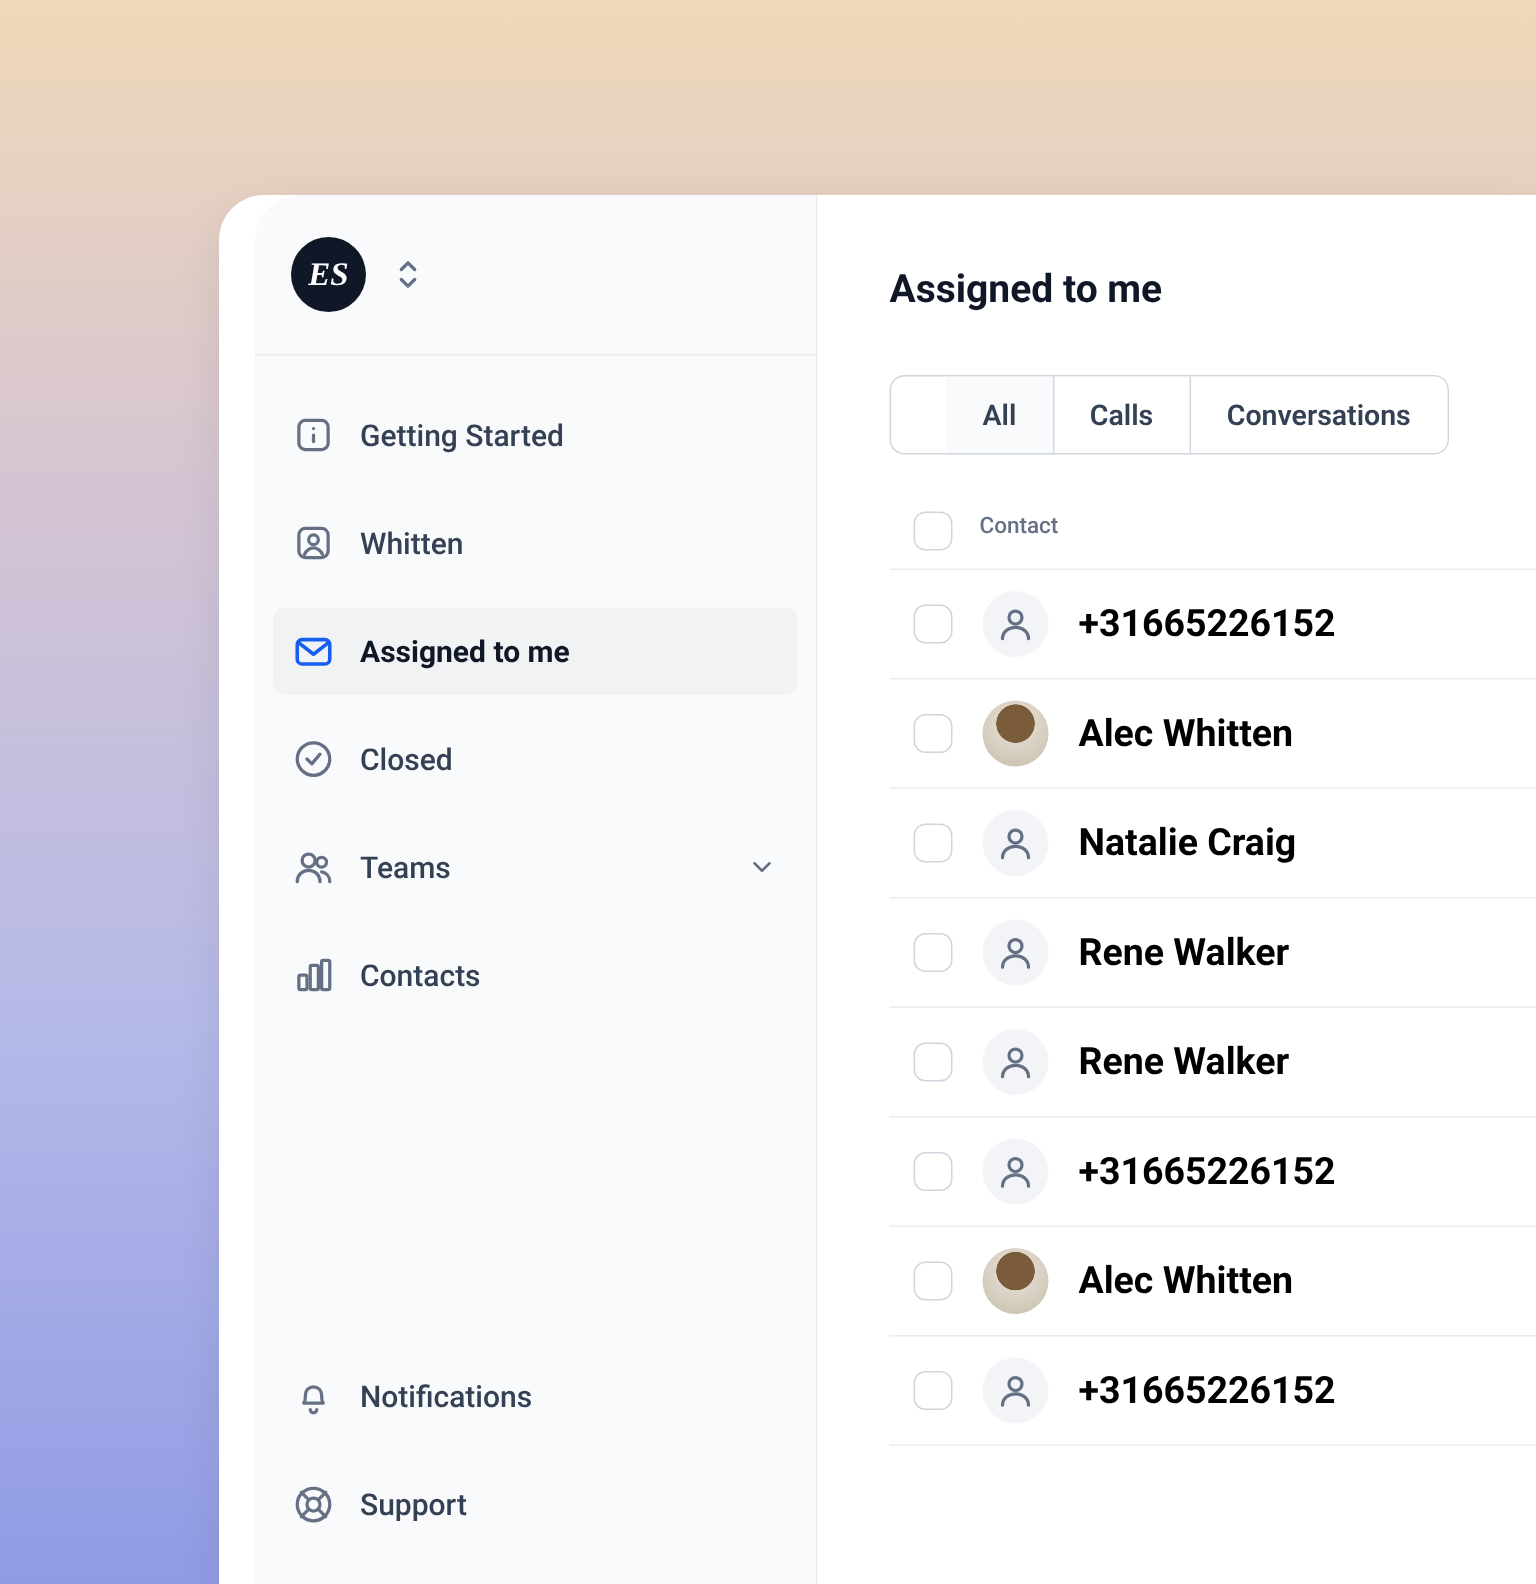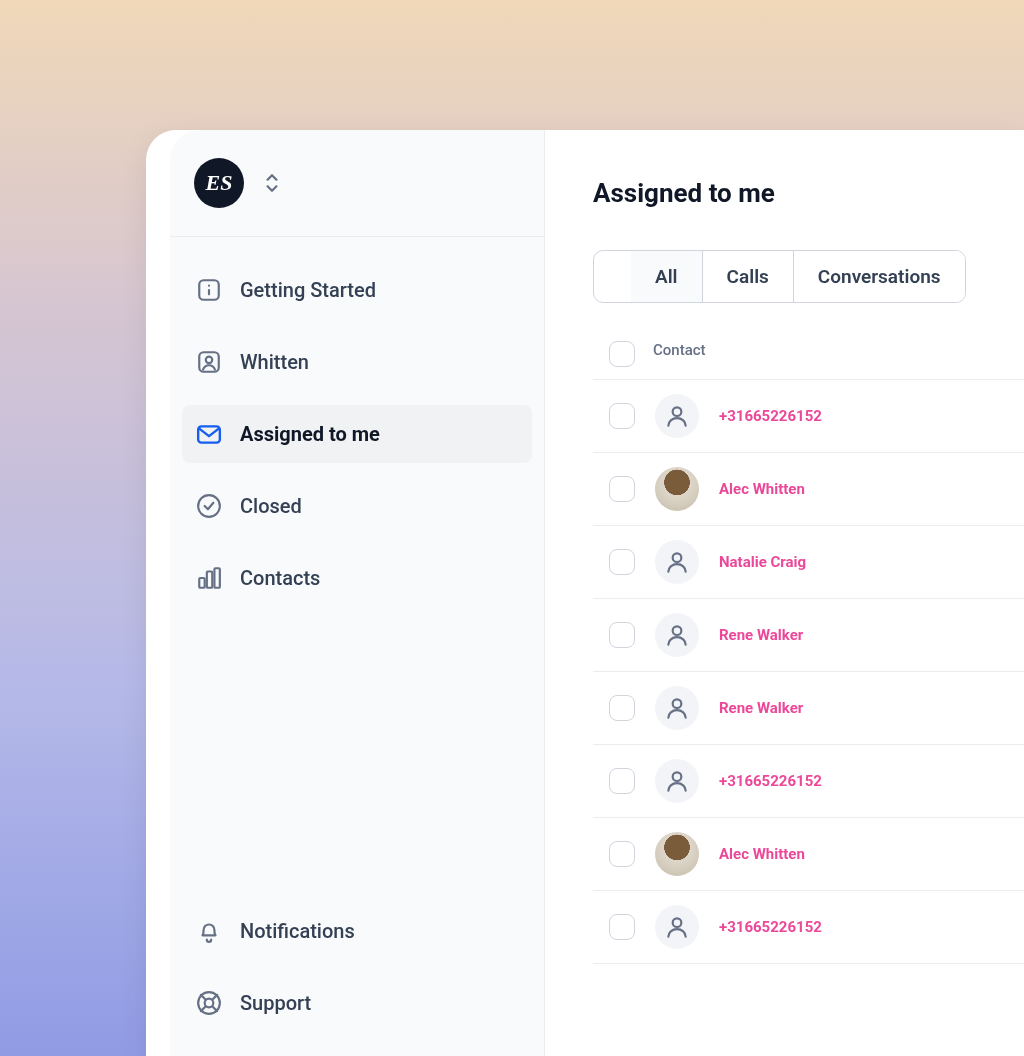--- a/index.html
+++ b/index.html
@@ -174,23 +174,23 @@
   justify-content: center;
 }
 .avatar.generic {
   background: #f2f4f7;
   color: #667085;
 }
 .avatar.photo {
   background: radial-gradient(circle at 50% 35%, #7a5c3a 0%, #7a5c3a 35%, #ded6ca 36%, #c5bda8 100%);
 }
 .contact-name {
-  font-size: 15px;
+  font-size: 25px;
   font-weight: 700;
-  color: #ec4899;
+  color: #000000;
 }
 svg { display: block; }
 </style>
 </head>
 <body>
 
 <div class="window">
 
   <aside class="sidebar">
     <div class="workspace-header">
@@ -240,20 +240,36 @@
         <span class="nav-icon">
           <svg width="26" height="26" viewBox="0 0 24 24" fill="none" stroke="currentColor" stroke-width="2" stroke-linecap="round" stroke-linejoin="round">
               <circle cx="12" cy="12" r="10"></circle>
               <path d="M8 12l3 3 5-6"></path>
             </svg>
         </span>
         <span>Closed</span>
       </div>
 
 
+      <div class="nav-item">
+        <span class="nav-icon">
+          <svg width="26" height="26" viewBox="0 0 24 24" fill="none" stroke="currentColor" stroke-width="2" stroke-linecap="round" stroke-linejoin="round">
+              <circle cx="9" cy="8" r="4"></circle>
+              <path d="M2 21c0-4 3-7 7-7s7 3 7 7"></path>
+              <circle cx="17" cy="9" r="3"></circle>
+              <path d="M22 21c0-3-2-5.5-5-6"></path>
+            </svg>
+        </span>
+        <span>Teams</span>
+        <span class="nav-chevron">
+          <svg width="20" height="20" viewBox="0 0 24 24" fill="none" stroke="currentColor" stroke-width="2" stroke-linecap="round" stroke-linejoin="round">
+              <path d="M6 9l6 6 6-6"></path>
+            </svg>
+        </span>
+      </div>
 
       <div class="nav-item">
         <span class="nav-icon">
           <svg width="26" height="26" viewBox="0 0 24 24" fill="none" stroke="currentColor" stroke-width="2" stroke-linecap="round" stroke-linejoin="round">
               <rect x="3" y="12" width="5" height="9" rx="1"></rect>
               <rect x="10" y="6" width="5" height="15" rx="1"></rect>
               <rect x="17" y="3" width="5" height="18" rx="1"></rect>
             </svg>
         </span>
         <span>Contacts</span>

